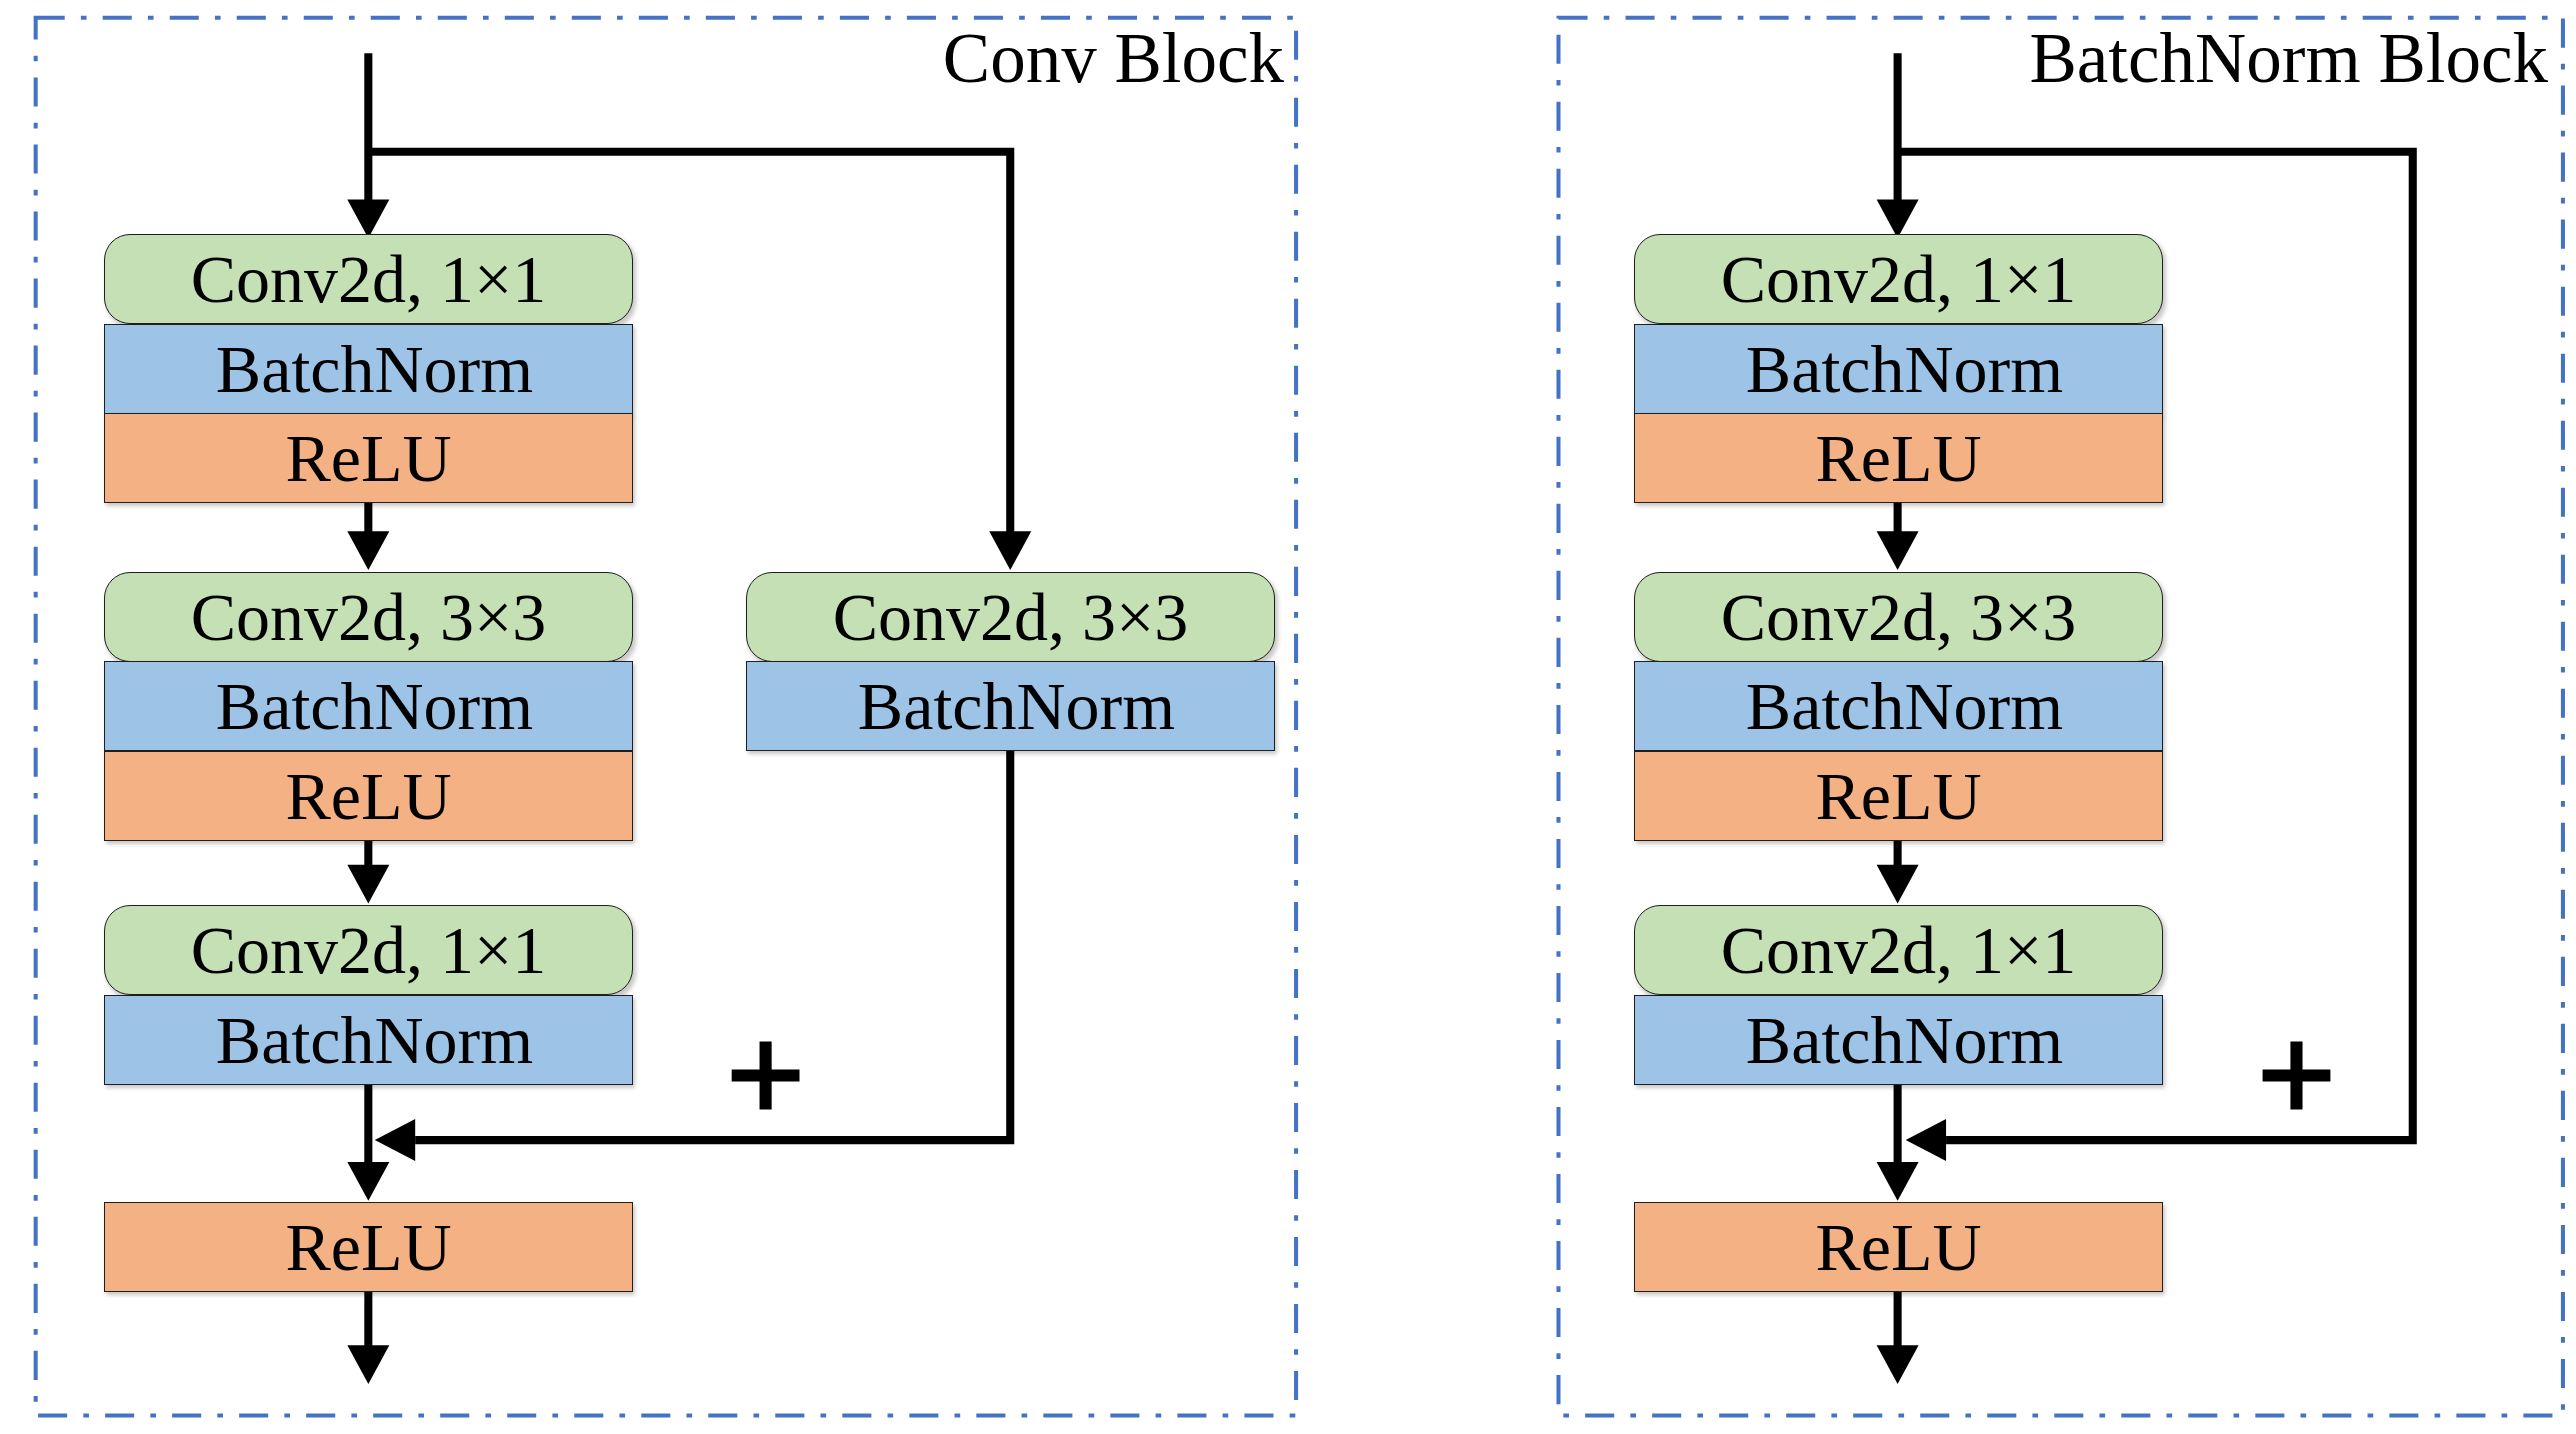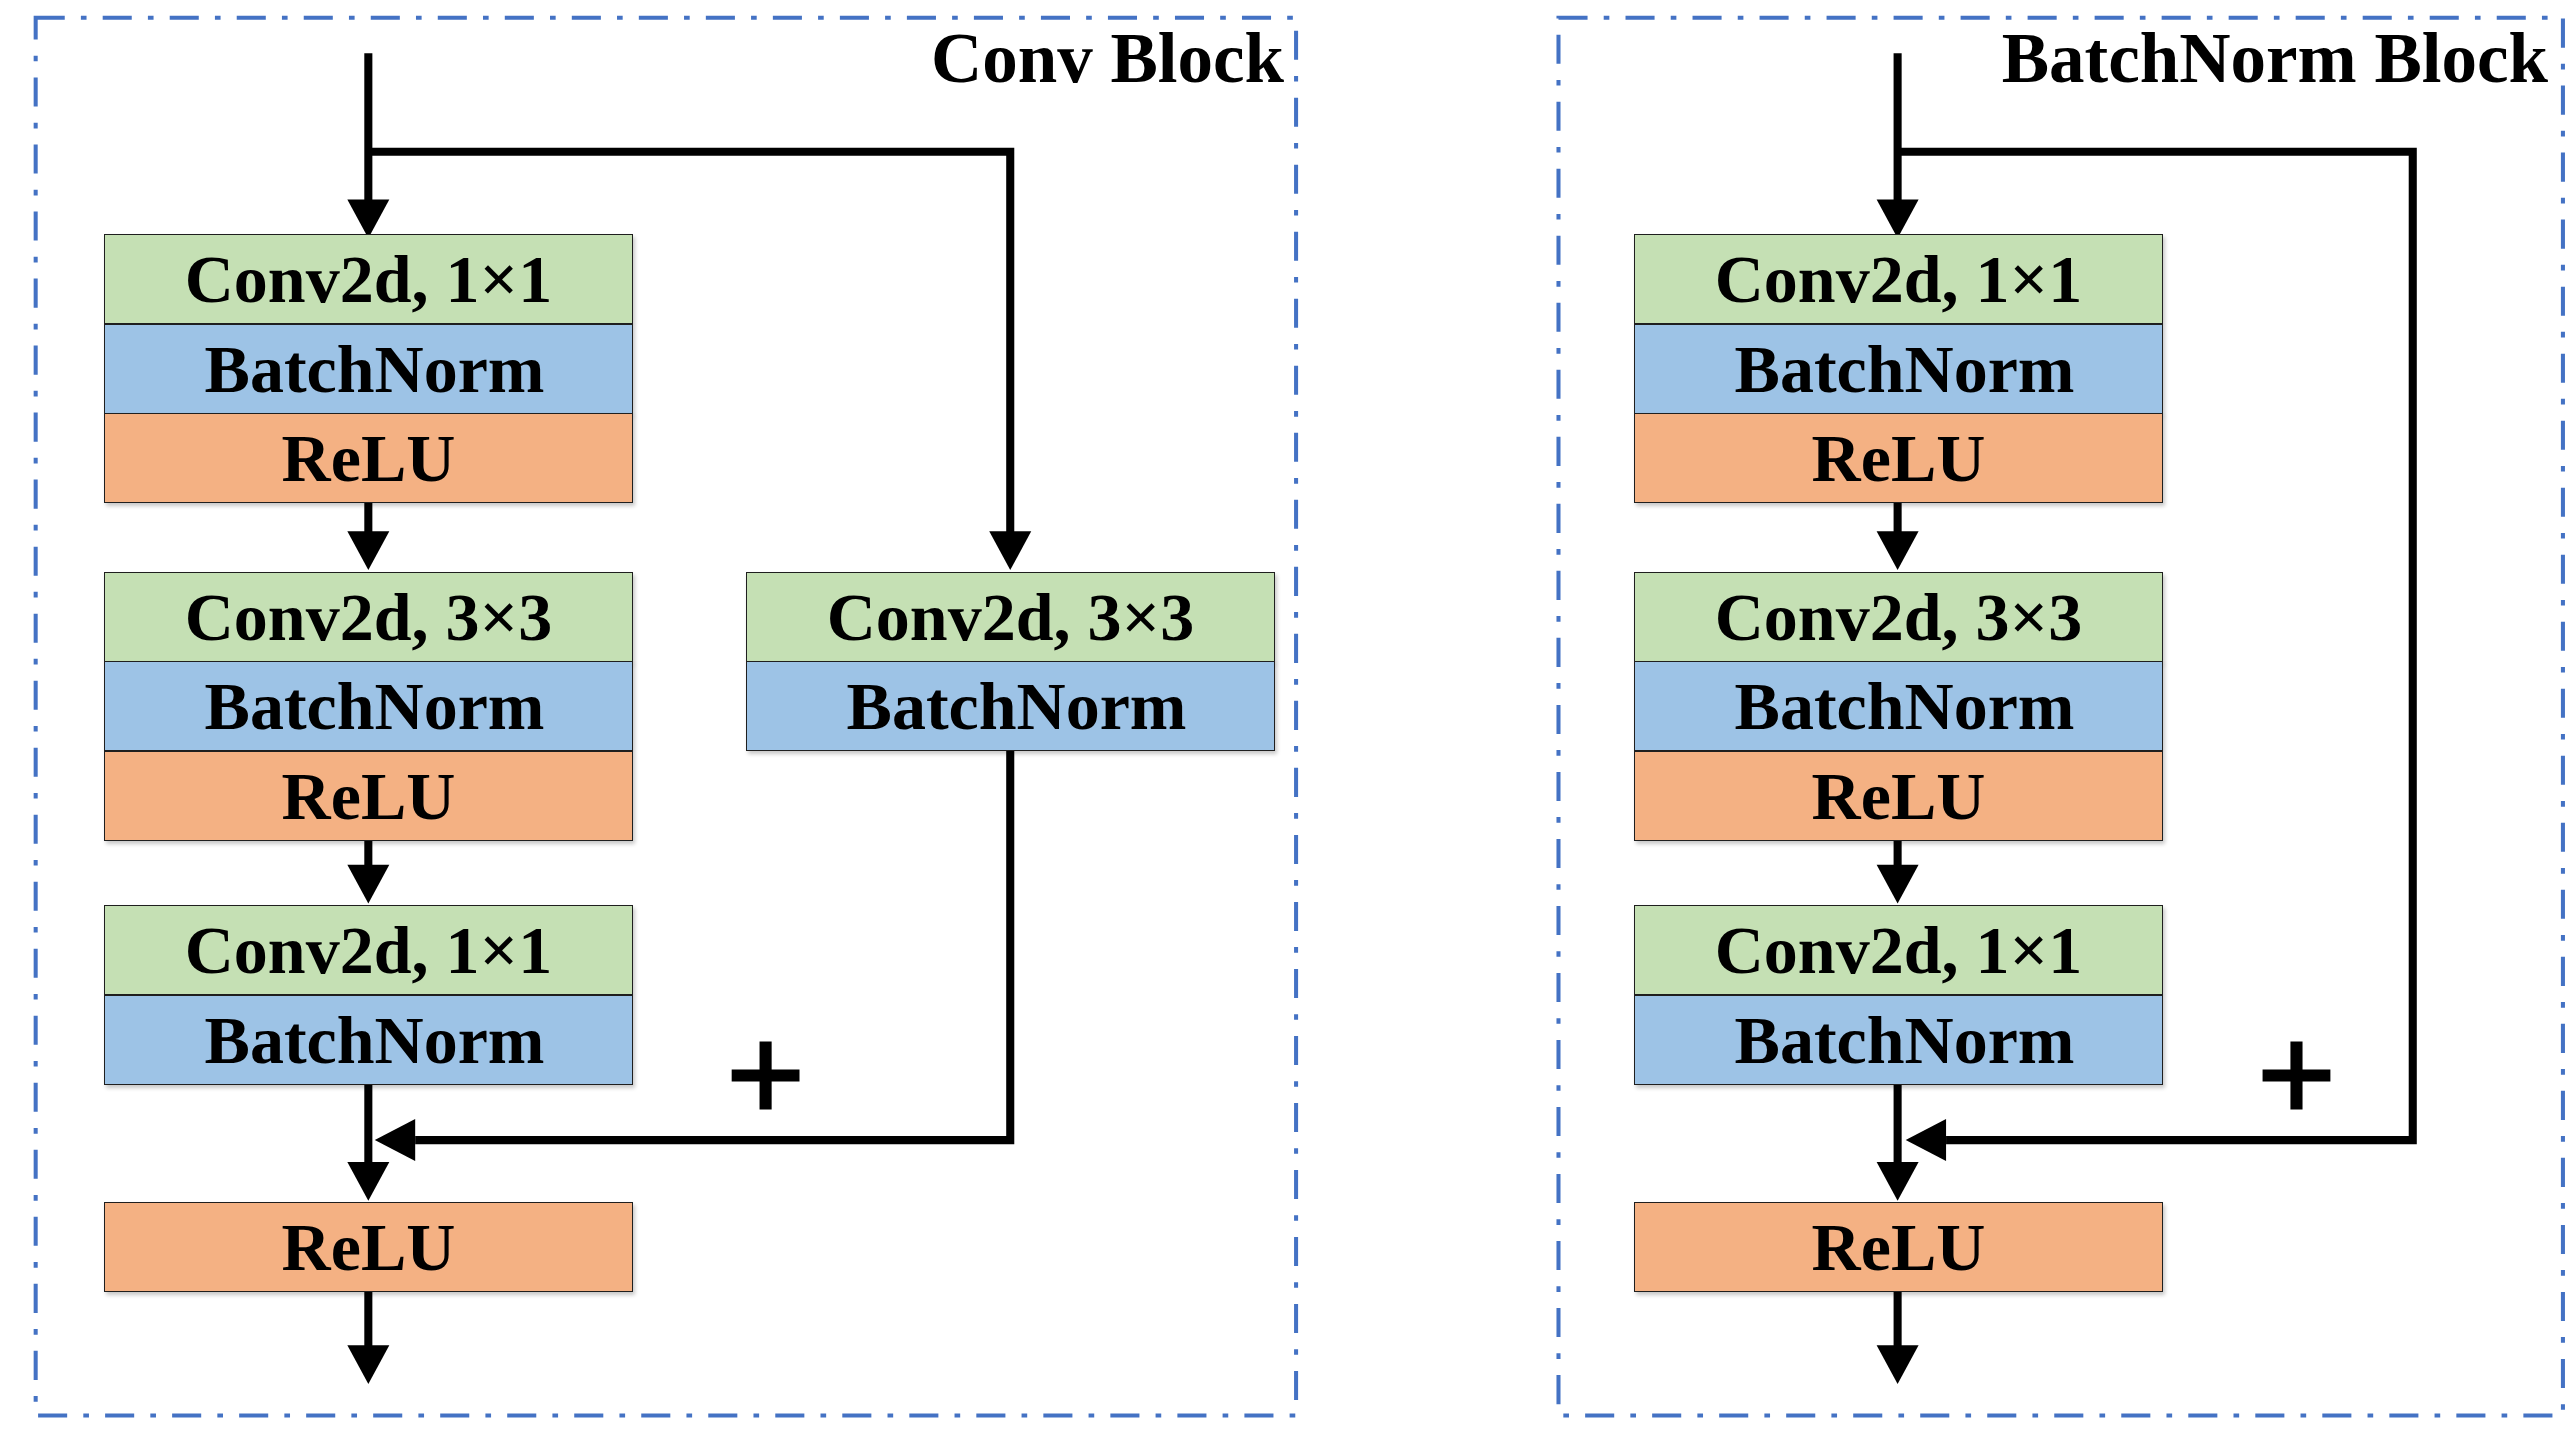--- a/index.html
+++ b/index.html
@@ -2,34 +2,33 @@
 <html style="--c-conv: #C5E0B4; --c-batchnorm: #9DC3E6; --c-relu: #F4B183; --c-border: #4472C4; --c-line: #000000;font-size:13px"><head>
 <meta charset="utf-8">
 <style>
   html,body{margin:0;padding:0;background:#ffffff;}
   .canvas{
     position:relative;
     width:2576px;height:1434px;
     background:#ffffff;
     font-family:"Liberation Serif","DejaVu Serif",serif;
     overflow:hidden;
-    font-weight:bold;
   }
   svg.wires{position:absolute;left:0;top:0;width:2576px;height:1434px;}
   .flow{stroke:var(--c-line,#000);stroke-width:10;fill:none;}
   .plus{stroke:var(--c-line,#000);stroke-width:15;fill:none;}
   .head{fill:var(--c-line,#000);stroke:none;}
   .frame{fill:none;stroke:var(--c-border,#4472C4);stroke-width:5;stroke-dasharray:36 20 7 20;}
   .layer{
     position:absolute;height:90px;
     border:1.6px solid #1f1f1f;box-sizing:border-box;
     display:flex;align-items:center;justify-content:center;
     box-shadow:2.4px 3.2px 4px rgba(0,0,0,0.22);
   }
-  .t-conv{background:var(--c-conv,#C5E0B4);}
+  .t-conv{background:var(--c-conv,#C5E0B4);border-radius:26px;}
   .t-bn{background:var(--c-batchnorm,#9DC3E6);padding-left:12px;}
   .t-relu{background:var(--c-relu,#F4B183);}
   .lbl{
     font-size:68px;line-height:1;color:#000;
     white-space:nowrap;letter-spacing:0px;
   }
   .block-title{
     position:absolute;top:23.4px;
     font-size:71px;line-height:1;color:#000;white-space:nowrap;
   }

